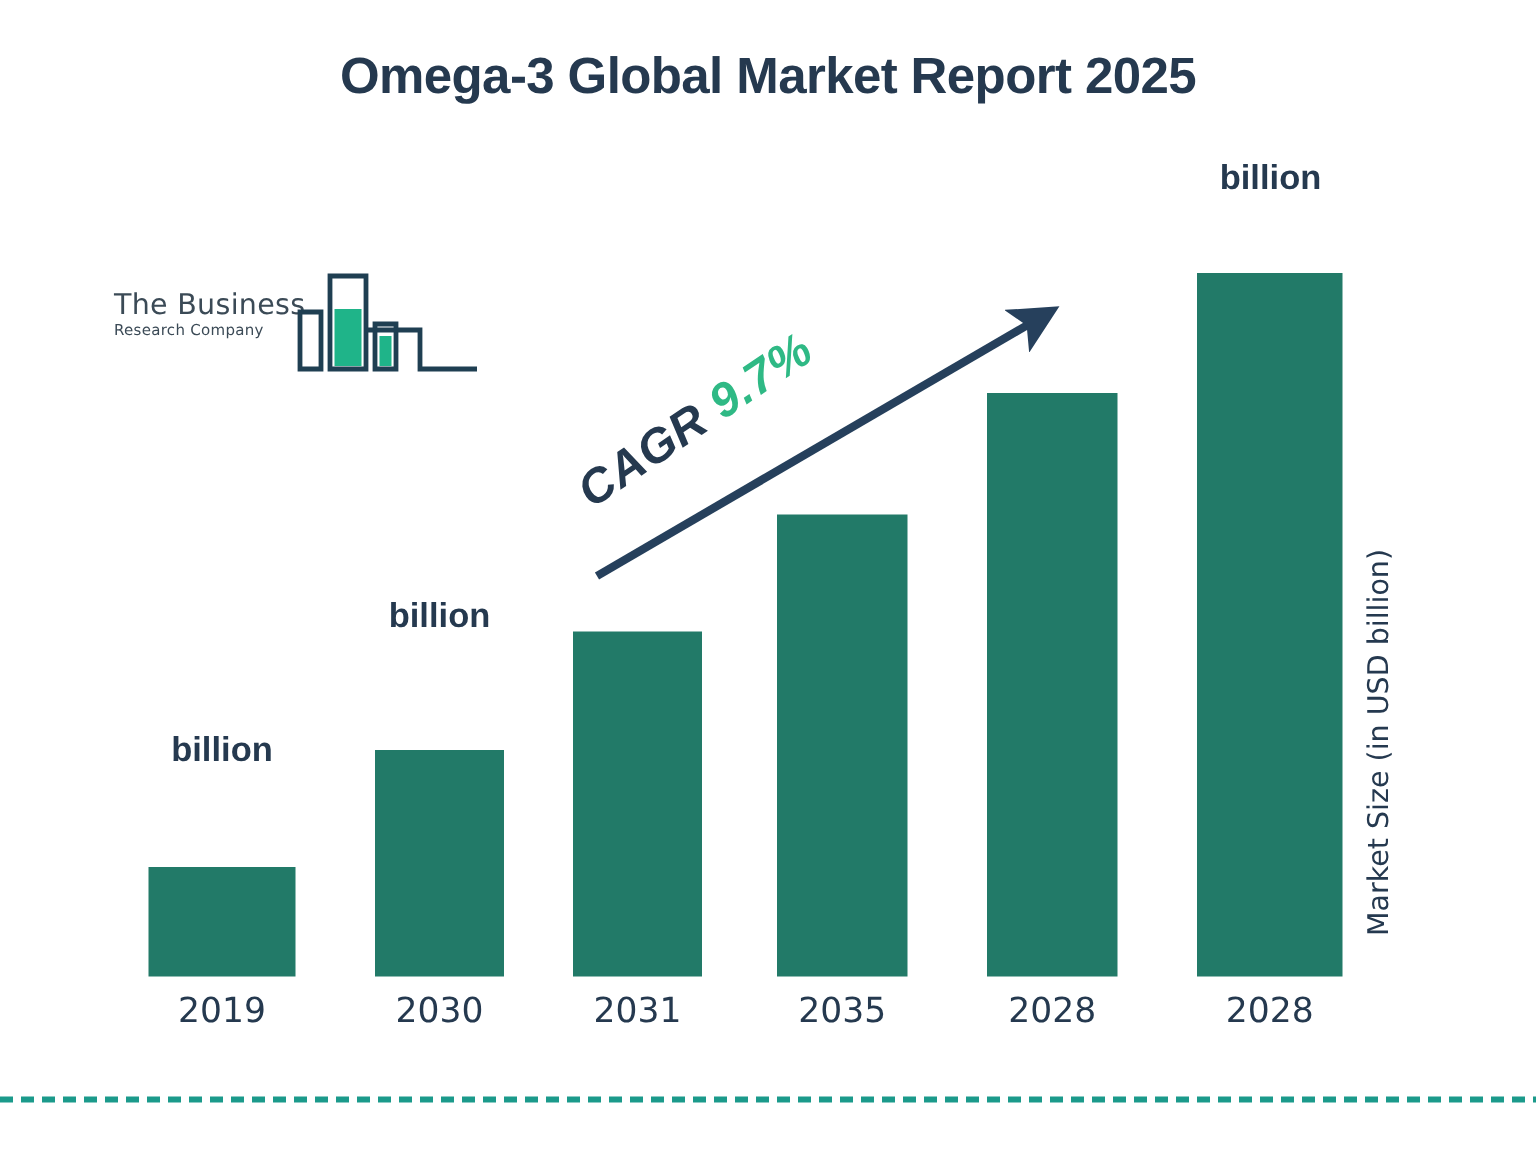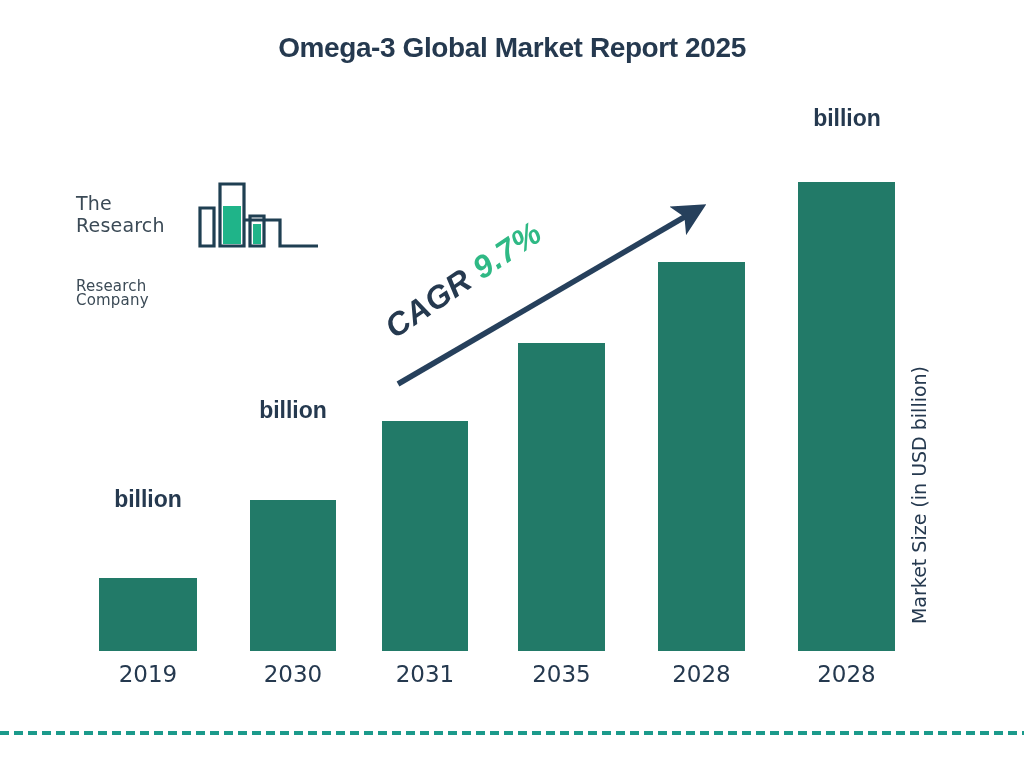--- a/index.html
+++ b/index.html
@@ -9,32 +9,32 @@
     font-family: "Liberation Sans", sans-serif;
     overflow: hidden;
   }
   #stage { position: relative; width: 1024px; height: 768px; background: #fff; }
 
   
   .title {
     position: absolute;
     left: 0; right: 0; top: 32px;
     text-align: center;
-    font-size: 28px;
+    font-size: 34px;
     font-weight: bold;
     letter-spacing: -0.4px;
     color: #25394f;
     white-space: nowrap;
   }
 
   
   .logo { position: absolute; left: 76px; top: 190px; width: 210px; height: 60px; }
   .logo-text { position: absolute; left: 0; top: 2px; width: 130px; color: #2f4858; }
   .logo-line1 { font-size: 19px; font-family: "DejaVu Sans", sans-serif; letter-spacing: .2px; line-height: 22px; color:#3b4a56; }
-  .logo-line2 { font-size: 15px; font-family: "DejaVu Sans", sans-serif; letter-spacing: .2px; line-height: 14px; color:#3b4a56;margin-top:43px; }
+  .logo-line2 { font-size: 10px; font-family: "DejaVu Sans", sans-serif; letter-spacing: .2px; line-height: 14px; color:#3b4a56; }
   .logo-mark { position: absolute; left: 122px; top: -12px; }
 
   
   .plot { position: absolute; left: 0; top: 0; width: 1024px; height: 768px; }
   .bar {
     position: absolute;
     background: #227a68;
   }
   .xtick {
     position: absolute;
@@ -98,21 +98,21 @@
 </style>
 </head>
 <body>
 
 <div id="stage">
 
   <div class="title">Omega-3 Global Market Report 2025</div>
 
   <div class="logo">
     <div class="logo-text">
-      <div class="logo-line1">The Research</div>
+      <div class="logo-line1">The Business</div>
       <div class="logo-line2">Research Company</div>
     </div>
     <div class="logo-mark">
       <svg width="165" height="72" viewBox="0 0 165 72">
         <g fill="none" stroke="#1f3f52" stroke-width="3.2">
           <path d="M2,30 L2,68 L16,68 L16,30 Z"></path>
           <path d="M22,6 L22,68 L46,68 L46,6 Z"></path>
           <path d="M52,38 L52,68 L66,68 L66,38 Z"></path>
           <path d="M46,42 L82,42 L82,68 L120,68"></path>
         </g>

